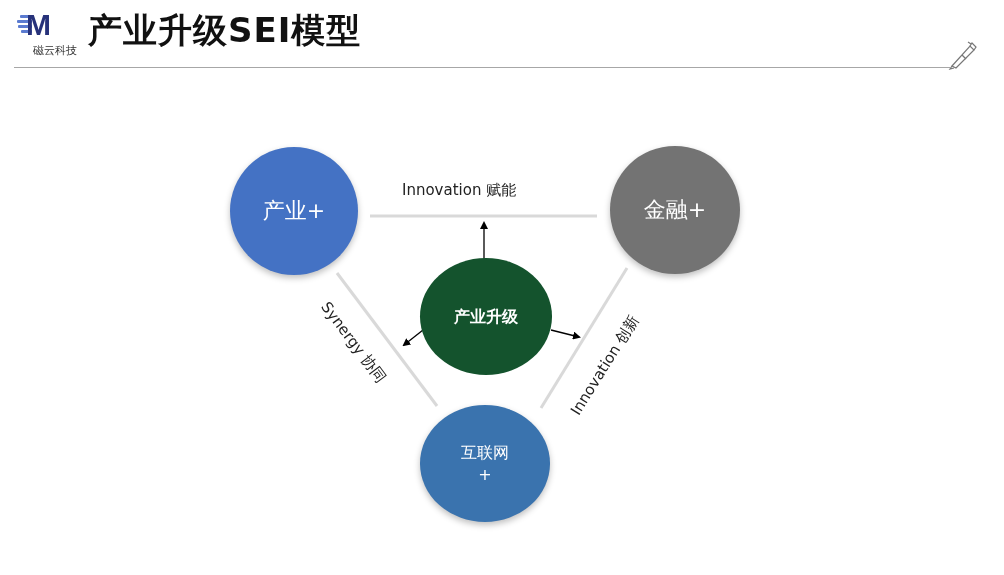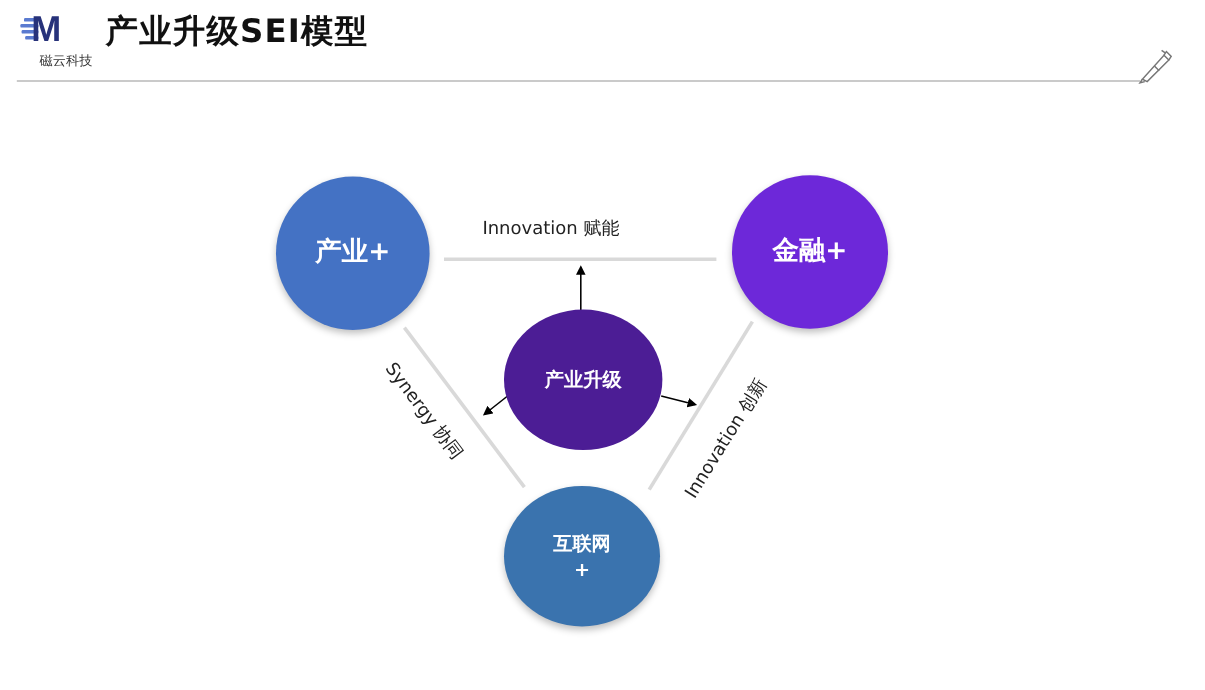--- a/index.html
+++ b/index.html
@@ -13,33 +13,33 @@
     position: absolute; left: 14px; top: 0; font-family: "Liberation Sans", sans-serif;
     font-weight: 900; font-size: 30px; color: #27327a; line-height: 30px; letter-spacing: -1px;
   }
   .logo .stripes { position: absolute; left: 2px; top: 5px; width: 18px; height: 22px; }
   .logo .stripes span { display: block; height: 3px; margin-bottom: 2px; background: #5b7bd0; border-radius: 1px; }
   .logo .cn {
     position: absolute; left: 0; top: 33px; width: 56px; text-align: center;
     font-size: 11px; color: #333; letter-spacing: 0px; white-space: nowrap; margin-left: 15px;
   }
   .title {
-    position: absolute; left: 88px; top: 8px; font-size: 27px; font-weight: 900;
+    position: absolute; left: 88px; top: 8px; font-size: 34px; font-weight: 900;
     color: #111; letter-spacing: 1px; white-space: nowrap;
     font-family: "DejaVu Sans", sans-serif;
   }
   .rule { position: absolute; left: 14px; top: 67px; width: 936px; height: 1px; background: #a7a7a7; }
   .pen { position: absolute; left: 944px; top: 38px; width: 34px; height: 34px; }
   svg.diagram { position: absolute; left: 0; top: 0; }
   .node {
     position: absolute; display: flex; align-items: center; justify-content: center;
     color: #fff; text-align: center; border-radius: 50%;
     box-shadow: 0 3px 6px rgba(0,0,0,0.25);
   }
-  .node .lbl { white-space: pre-line; line-height: 1.35; font-weight: bold; }
+  .node .lbl { white-space: pre-line; line-height: 1.35; }
   .edge-label { position: absolute; font-size: 15px; color: #222; white-space: nowrap; }
 </style>
 </head>
 <body>
 
 <div class="logo">
   <div class="stripes">
       <span style="width:12px;margin-left:6px"></span>
       <span style="width:15px;margin-left:3px"></span>
       <span style="width:14px;margin-left:4px"></span>
@@ -74,22 +74,22 @@
   <line x1="551" y1="330" x2="579" y2="337" stroke="#000" stroke-width="1.3" marker-end="url(#ah)"></line>
 </svg>
 
 <div class="edge-label" style="left:402px; top:181px;">Innovation 赋能</div>
 <div class="edge-label" style="left:305px; top:333px; transform: rotate(53deg); transform-origin: center;">Synergy 协同</div>
 <div class="edge-label" style="left:548px; top:356px; transform: rotate(-58deg); transform-origin: center;">Innovation 创新</div>
 
 <div class="node" style="left:230px; top:147px; width:128px; height:128px; background:#4472c4; font-size:22px;">
   <span class="lbl">产业+</span>
 </div>
-<div class="node" style="left:610px; top:146px; width:130px; height:128px; background:#6d28d9; font-size:22px;">
+<div class="node" style="left:610px; top:146px; width:130px; height:128px; background:#737373; font-size:22px;">
   <span class="lbl">金融+</span>
 </div>
-<div class="node" style="left:420px; top:258px; width:132px; height:117px; background:#4c1d95; font-size:16px; font-weight:bold; box-shadow:none;">
+<div class="node" style="left:420px; top:258px; width:132px; height:117px; background:#14532d; font-size:16px; font-weight:bold; box-shadow:none;">
   <span class="lbl">产业升级</span>
 </div>
 <div class="node" style="left:420px; top:405px; width:130px; height:117px; background:#3a73ae; font-size:16px;">
   <span class="lbl">互联网
 +</span>
 </div>
 
 </body></html>

